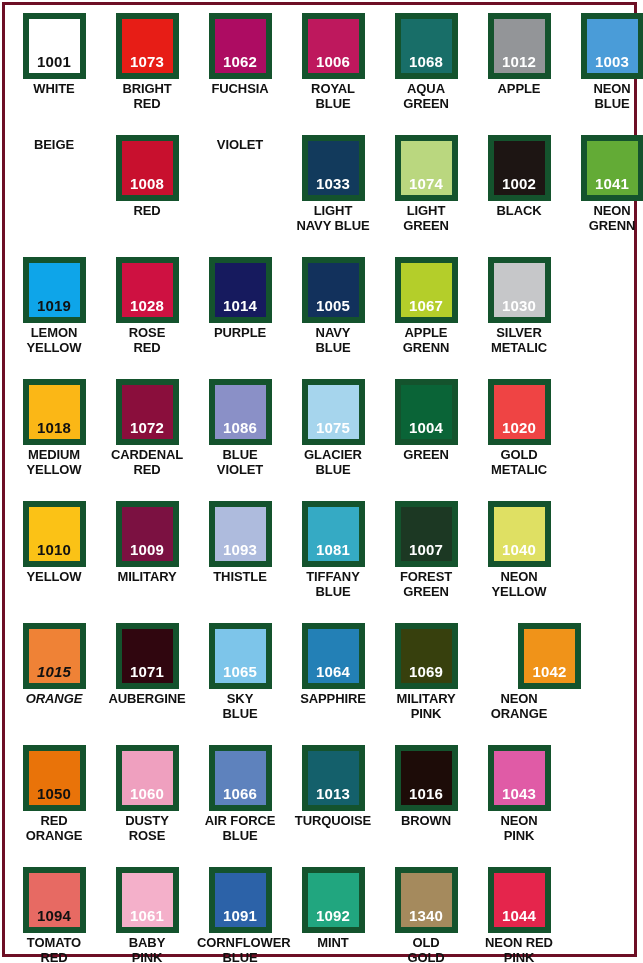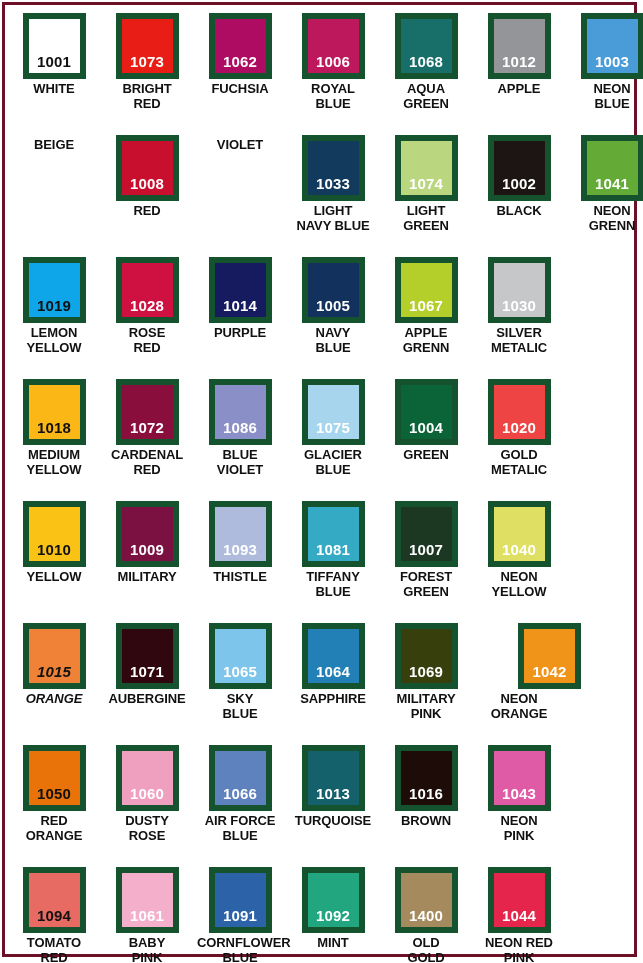--- a/index.html
+++ b/index.html
@@ -411,21 +411,21 @@
 BLUE</div>
         </div>
         <div class="swatch-cell" style="left: 285px;">
           <div class="swatch-chip" style="background: rgb(33, 166, 127);">
             <div class="swatch-code code-light">1092</div>
           </div>
           <div class="swatch-name">MINT</div>
         </div>
         <div class="swatch-cell" style="left: 378px;">
           <div class="swatch-chip" style="background: rgb(165, 138, 93);">
-            <div class="swatch-code code-light">1400</div>
+            <div class="swatch-code code-light">1340</div>
           </div>
           <div class="swatch-name">OLD
 GOLD</div>
         </div>
         <div class="swatch-cell" style="left: 471px;">
           <div class="swatch-chip" style="background: rgb(229, 37, 76);">
             <div class="swatch-code code-light">1044</div>
           </div>
           <div class="swatch-name">NEON RED
 PINK</div>

